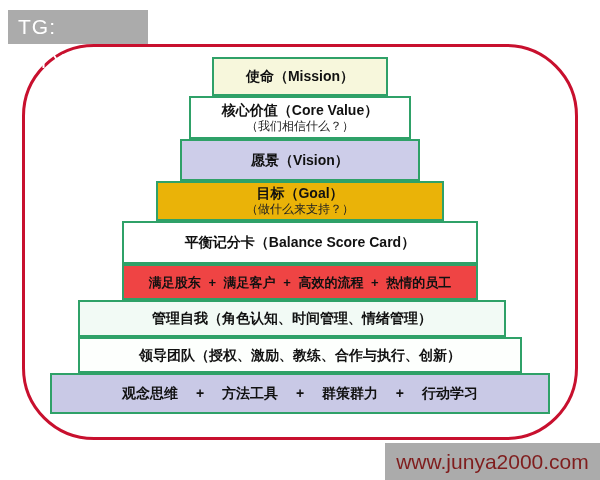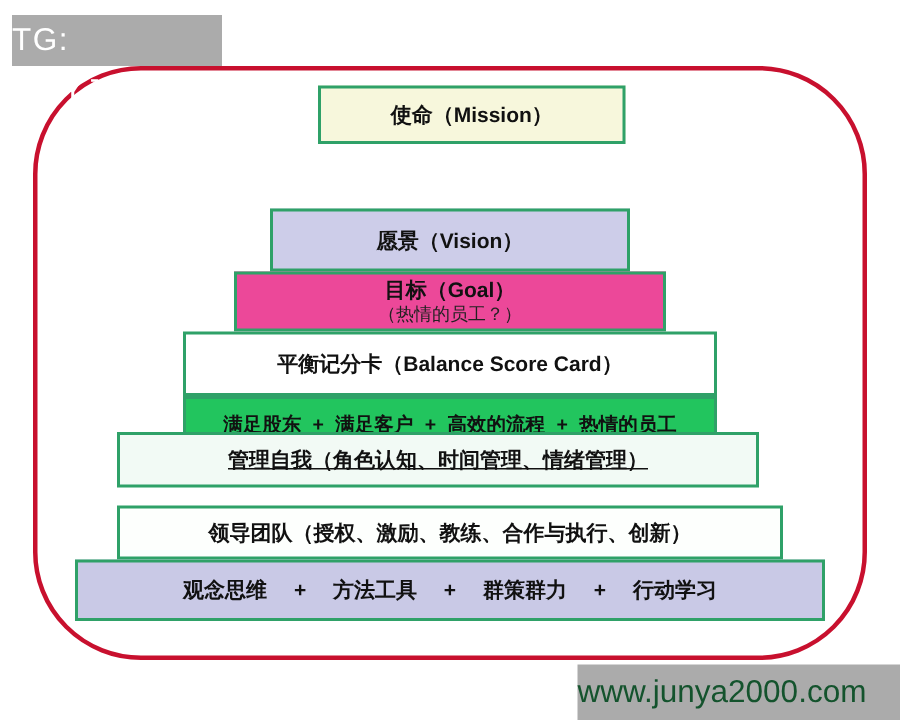--- a/index.html
+++ b/index.html
@@ -4,84 +4,88 @@
 <style>
   html,body{margin:0;padding:0;}
   body{
     width:600px;height:480px;position:relative;overflow:hidden;
     background:#ffffff;
     font-family:"Liberation Sans","DejaVu Sans",sans-serif;
   }
   .tag-label{
     position:absolute;left:8px;top:10px;width:140px;height:34px;
     background:#ababab;color:#ffffff;font-size:21px;line-height:34px;
-    box-sizing:border-box;letter-spacing:1px;
+    padding-left:10px;box-sizing:border-box;letter-spacing:1px;
     z-index:5;
   }
   .red-frame{
     position:absolute;left:22px;top:44px;width:556px;height:396px;
     border:3px solid #c8102e;border-radius:72px;box-sizing:border-box;
     z-index:1;background:transparent;
   }
   .pyramid{
     position:absolute;left:0;top:0;width:600px;height:480px;z-index:2;
   }
   .level{
     position:absolute;left:50%;
     border:2px solid #2fa168;box-sizing:border-box;
     display:flex;flex-direction:column;justify-content:center;align-items:center;
     text-align:center;color:#111111;
   }
   .level .ttl{font-weight:bold;font-size:14px;line-height:17px;}
   .level .sub{font-weight:normal;font-size:12px;line-height:15px;color:#222222;}
-  .lv0{top:57px; width:205px;margin-left:-88px; height:39px;text-align:right;}
+  .lv0{top:57px; width:176px;margin-left:-88px; height:39px;text-align:right;}
   .lv1{top:96px; width:222px;margin-left:-111px;height:43px;}
   .lv2{top:139px;width:240px;margin-left:-120px;height:42px;justify-content:center;}
   .lv3{top:181px;width:288px;margin-left:-144px;height:40px;}
   .lv4{top:221px;width:356px;margin-left:-178px;height:43px;gap:32px;}
   .lv5{top:264px;width:356px;margin-left:-178px;height:36px;}
   .lv5 .ttl{font-size:13px;word-spacing:4px;}
-  .lv6{top:288px;width:428px;margin-left:-222px;height:37px;text-decoration:underline;}
+  .lv6{top:300px;width:428px;margin-left:-222px;height:37px;}
   .lv7{top:337px;width:444px;margin-left:-222px;height:36px;}
   .lv8{top:373px;width:500px;margin-left:-250px;height:41px;}
   .lv8 .ttl{word-spacing:14px;}
   .site-label{
     position:absolute;right:0;top:443px;width:215px;height:37px;
-    background:#ababab;color:#14532d;font-size:21px;line-height:37px;
-    z-index:6;
+    background:#ababab;color:#7f1d1d;font-size:21px;line-height:37px;
+    text-align:center;z-index:6;
   }
 </style>
 </head>
 <body>
 
 <div class="tag-label">TG: MYYJJPP</div>
 
 <div class="red-frame"></div>
 
 <div class="pyramid">
 
   <div class="level lv0" style="background: rgb(247, 247, 220);">
     <div class="ttl">使命（Mission）</div>
   </div>
 
+  <div class="level lv1" style="background: rgb(255, 255, 255);">
+    <div class="ttl">核心价值（Core Value）</div>
+    <div class="sub">（我们相信什么？）</div>
+  </div>
 
   <div class="level lv2" style="background: rgb(205, 205, 233);">
     <div class="ttl">愿景（Vision）</div>
   </div>
 
-  <div class="level lv3" style="background: #ec4899;">
+  <div class="level lv3" style="background: #eab308;">
     <div class="ttl">目标（Goal）</div>
-    <div class="sub">（热情的员工？）</div>
+    <div class="sub">（做什么来支持？）</div>
   </div>
 
   <div class="level lv4" style="background: rgb(255, 255, 255);">
     <div class="ttl">平衡记分卡（Balance Score Card）</div>
   </div>
 
-  <div class="level lv5" style="background: #22c55e; text-align: center;">
+  <div class="level lv5" style="background: #ef4444; text-align: center;">
     <div class="ttl">满足股东 + 满足客户 + 高效的流程 + 热情的员工</div>
   </div>
 
   <div class="level lv6" style="background: rgb(242, 250, 245);">
     <div class="ttl">管理自我（角色认知、时间管理、情绪管理）</div>
   </div>
 
   <div class="level lv7" style="background: rgb(253, 255, 253);">
     <div class="ttl">领导团队（授权、激励、教练、合作与执行、创新）</div>
   </div>

